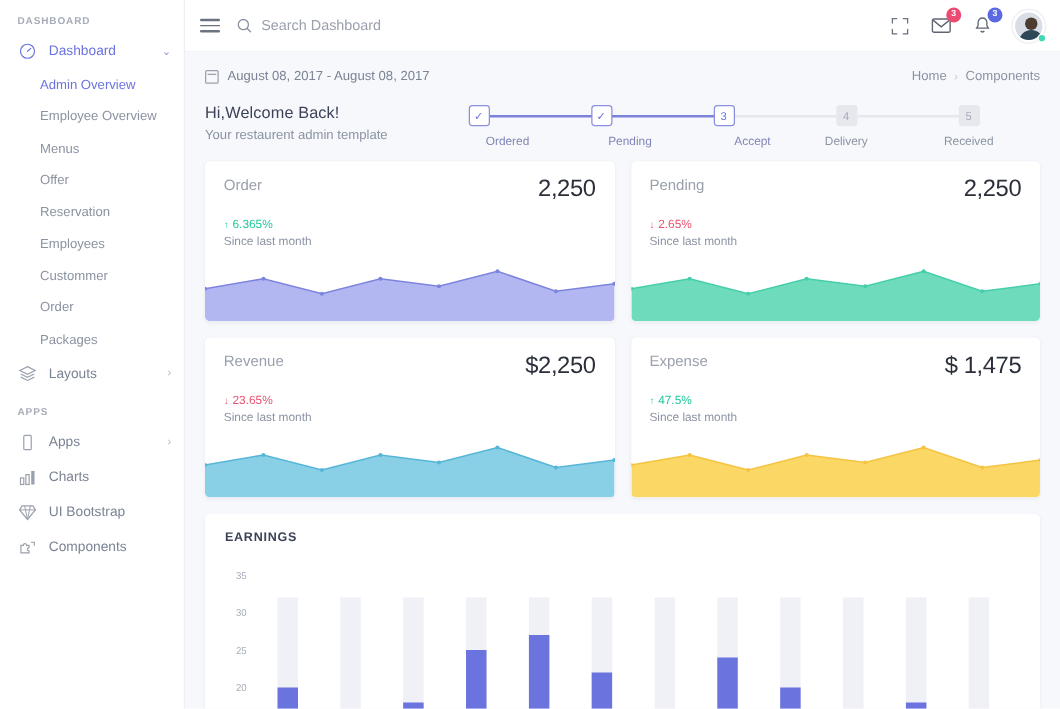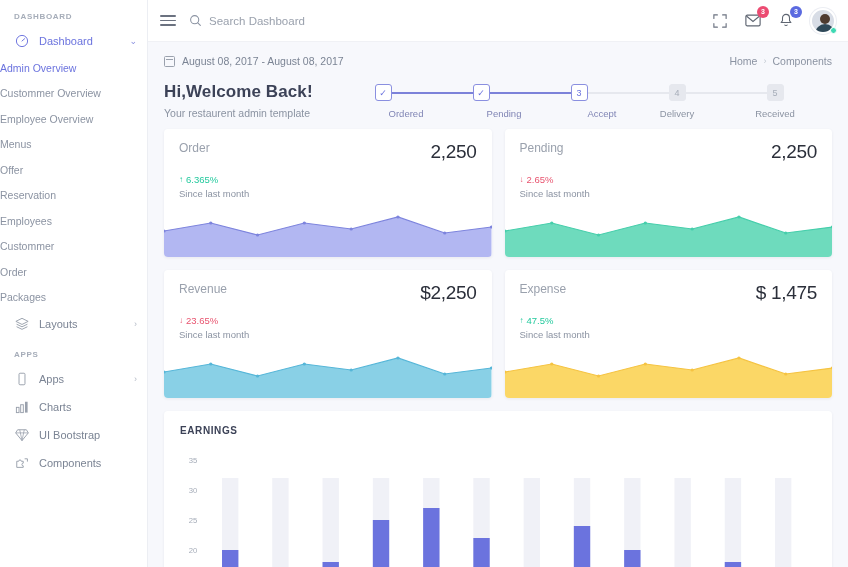--- a/index.html
+++ b/index.html
@@ -43,21 +43,21 @@
   .nav-item.active { color: #6b73de; }
   .nav-item .ico {
     width: 16px; height: 16px; margin-right: 9px;
     display: flex; align-items: center; justify-content: center;
     flex: 0 0 16px;
   }
   .nav-item .label { flex: 1; white-space: nowrap; }
   .chev { font-size: 9px; color: #b3bac5; line-height: 1; }
   .nav-sub {
     display: flex; align-items: center;
-    height: 25.5px; 
+    height: 25.5px; padding-left: 32px;
     font-size: 10.5px; color: #8b93a2; cursor: pointer;
   }
   .nav-sub.active { color: #6b73de; }
 
   
   .main { flex: 1; height: 567px; display: flex; flex-direction: column; min-width: 0; }
 
   .topbar {
     height: 42px; background: #fff;
     display: flex; align-items: center;
@@ -108,21 +108,21 @@
     height: 32px; padding-top: 6px; gap: 10px;
   }
   .daterange { display: flex; align-items: center; gap: 7px; font-size: 10.5px; color: #7b8494; }
   .cal-ico { width: 11px; height: 11px; border: 1px solid #9aa1ad; border-radius: 1.5px; position: relative; }
   .cal-ico:before { content:""; position:absolute; top:2px; left:1px; right:1px; height:1px; background:#9aa1ad;}
   .breadcrumb { display: flex; align-items: center; gap: 6px; font-size: 10.5px; color: #8b93a2; }
   .crumb-sep { color: #c3c9d2; font-size: 9px; }
 
   .welcome-row { display: flex; align-items: flex-start; padding-top: 8px; }
   .welcome { flex: 0 0 auto; }
-  .welcome h2 { font-size: 17px; color: #3c4257; font-weight: bold; letter-spacing: .1px;}
+  .welcome h2 { font-size: 13px; color: #3c4257; font-weight: normal; letter-spacing: .1px;}
   .welcome p { font-size: 10.5px; color: #8b93a2; margin-top: 5px; }
 
   
   .stepper { flex: 1; display: flex; align-items: flex-start; justify-content: flex-end; padding-right: 8px; padding-top: 2px;}
   .step { display: flex; flex-direction: column; align-items: center; position: relative; width: 98px;}
   .step-box {
     width: 17px; height: 17px; border-radius: 3px;
     display: flex; align-items: center; justify-content: center;
     font-size: 9px; background: #fff; position: relative; z-index: 2;
   }
@@ -176,21 +176,20 @@
           <span class="ico" style="color: rgb(107, 115, 222);">
             <svg width="14" height="14" viewBox="0 0 16 16">
               <circle cx="8" cy="8" r="6.4" fill="none" stroke="currentColor" stroke-width="1.1"></circle>
               <path d="M8 8l3-2.6" stroke="currentColor" stroke-width="1.1" fill="none" stroke-linecap="round"></path>
             </svg>
           </span>
           <span class="label">Dashboard</span>
           <span class="chev" style="color: rgb(138, 144, 224);">⌄</span>
         </div>
         <div class="nav-sub active">Admin Overview</div>
-        <div class="nav-sub">Custommer Overview</div>
         <div class="nav-sub">Employee Overview</div>
         <div class="nav-sub">Menus</div>
         <div class="nav-sub">Offer</div>
         <div class="nav-sub">Reservation</div>
         <div class="nav-sub">Employees</div>
         <div class="nav-sub">Custommer</div>
         <div class="nav-sub">Order</div>
         <div class="nav-sub">Packages</div>
         <div class="nav-item">
           <span class="ico" style="color: rgb(154, 161, 173);">

